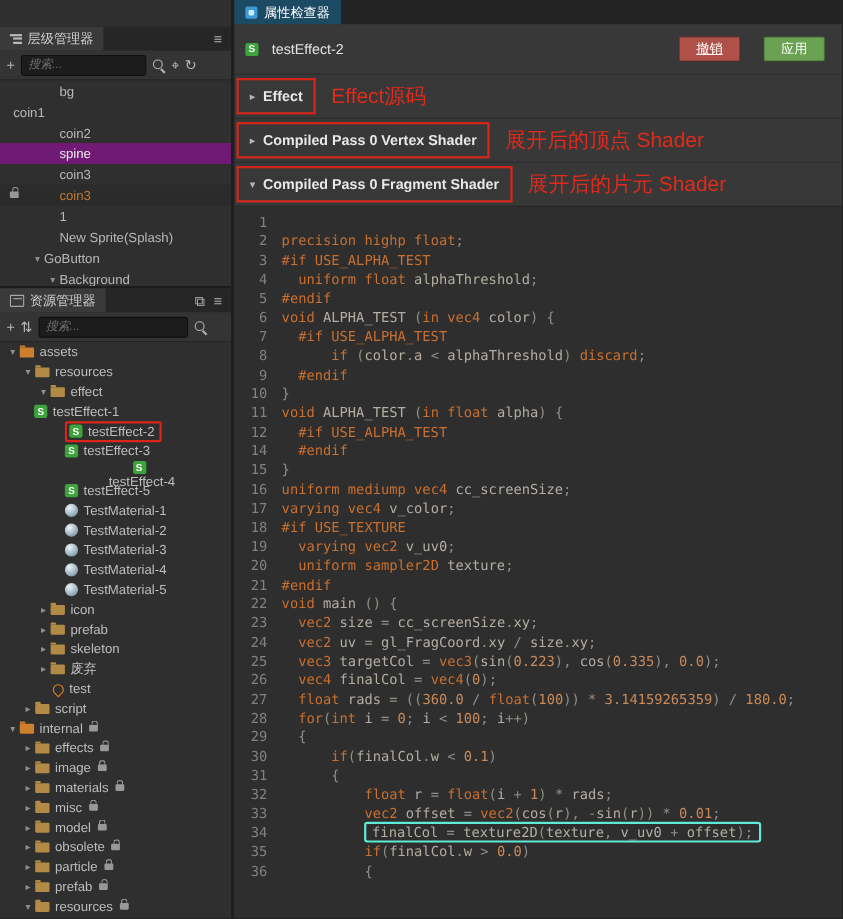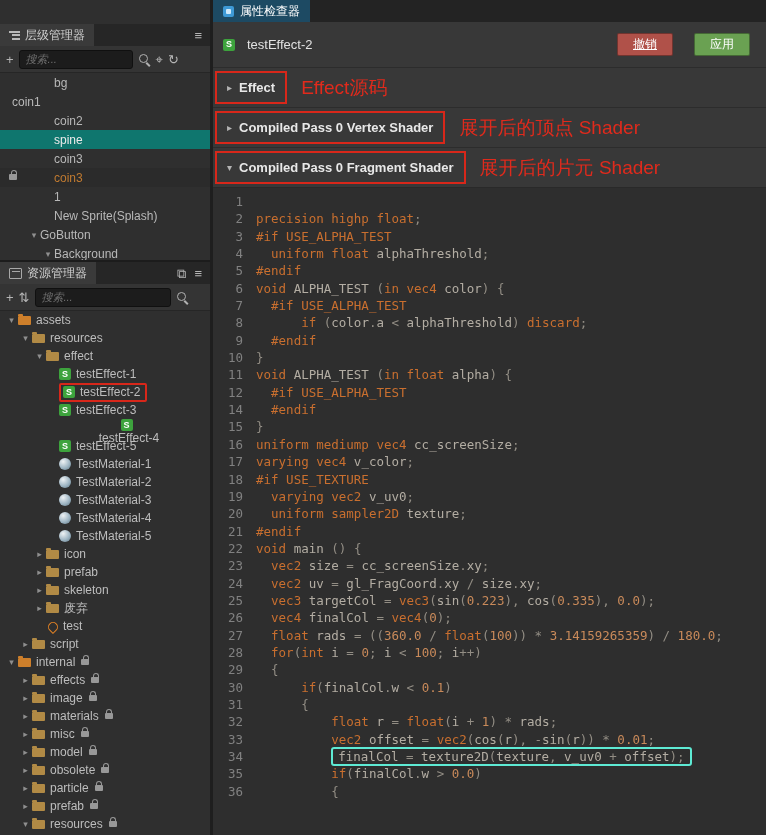--- a/index.html
+++ b/index.html
@@ -21,21 +21,21 @@
       color:#bdbdbd;font-size:11px;padding:0 6px;outline:none;font-family:"Liberation Sans",sans-serif;}
   input.search::placeholder{color:#6f6f6f;font-style:italic;}
   .h-search{width:100px;}
   .a-search{width:122px;}
   .mag{position:relative;width:13px;height:13px;display:inline-block;flex:none;}
   .mag::before{content:"";position:absolute;left:1px;top:1px;width:7px;height:7px;border:1.5px solid #b2b2b2;border-radius:50%;}
   .mag::after{content:"";position:absolute;left:9.5px;top:9.5px;width:4.5px;height:1.6px;background:#b2b2b2;transform:rotate(45deg);transform-origin:0 0;}
   .tree{flex:1;overflow:hidden;}
   
   .h-row{height:19px;display:flex;align-items:center;color:#b8b8b8;position:relative;}
-  .h-row.selected{background:#0f766e;color:#eaeaea;}
+  .h-row.selected{background:#701a75;color:#eaeaea;}
   .h-row.locked{background:#2b2b2b;color:#c07a30;}
   .tree-arrow{width:12px;flex:none;color:#8f8f8f;font-size:9px;text-align:center;}
   
   .a-row{height:18px;display:flex;align-items:center;color:#bdbdbd;}
   .a-arrow{width:11px;flex:none;color:#8f8f8f;font-size:9px;text-align:center;}
   .annot-wrap{display:inline-flex;align-items:center;border:2px solid #d8271a;border-radius:2px;padding:0 5px 0 2px;height:15px;}
   
   .icon-folder,.icon-bundle{position:relative;width:13px;height:9px;background:#b18a45;border-radius:1px;margin:0 5px 0 1px;flex:none;}
   .icon-folder::before,.icon-bundle::before{content:"";position:absolute;top:-2px;left:0;width:5px;height:2px;background:inherit;border-radius:1px 1px 0 0;}
   .icon-bundle{background:#cd7f2b;}
@@ -182,21 +182,21 @@
           <div class="a-row" style="padding-left: 20px;">
             <span class="a-arrow">▾</span>
             <span class="icon-folder"></span>
             <span>resources</span>
           </div>
           <div class="a-row" style="padding-left: 34px;">
             <span class="a-arrow">▾</span>
             <span class="icon-folder"></span>
             <span>effect</span>
           </div>
-          <div class="a-row" style="padding-left: 48px;">
+          <div class="a-row" style="padding-left: 20px;">
             <span class="a-arrow"></span>
             <span class="icon-effect"></span>
             <span>testEffect-1</span>
           </div>
           <div class="a-row" style="padding-left: 48px;">
             <span class="a-arrow"></span>
             <span class="annot-wrap">
               <span class="icon-effect"></span>
               <span>testEffect-2</span>
             </span>

